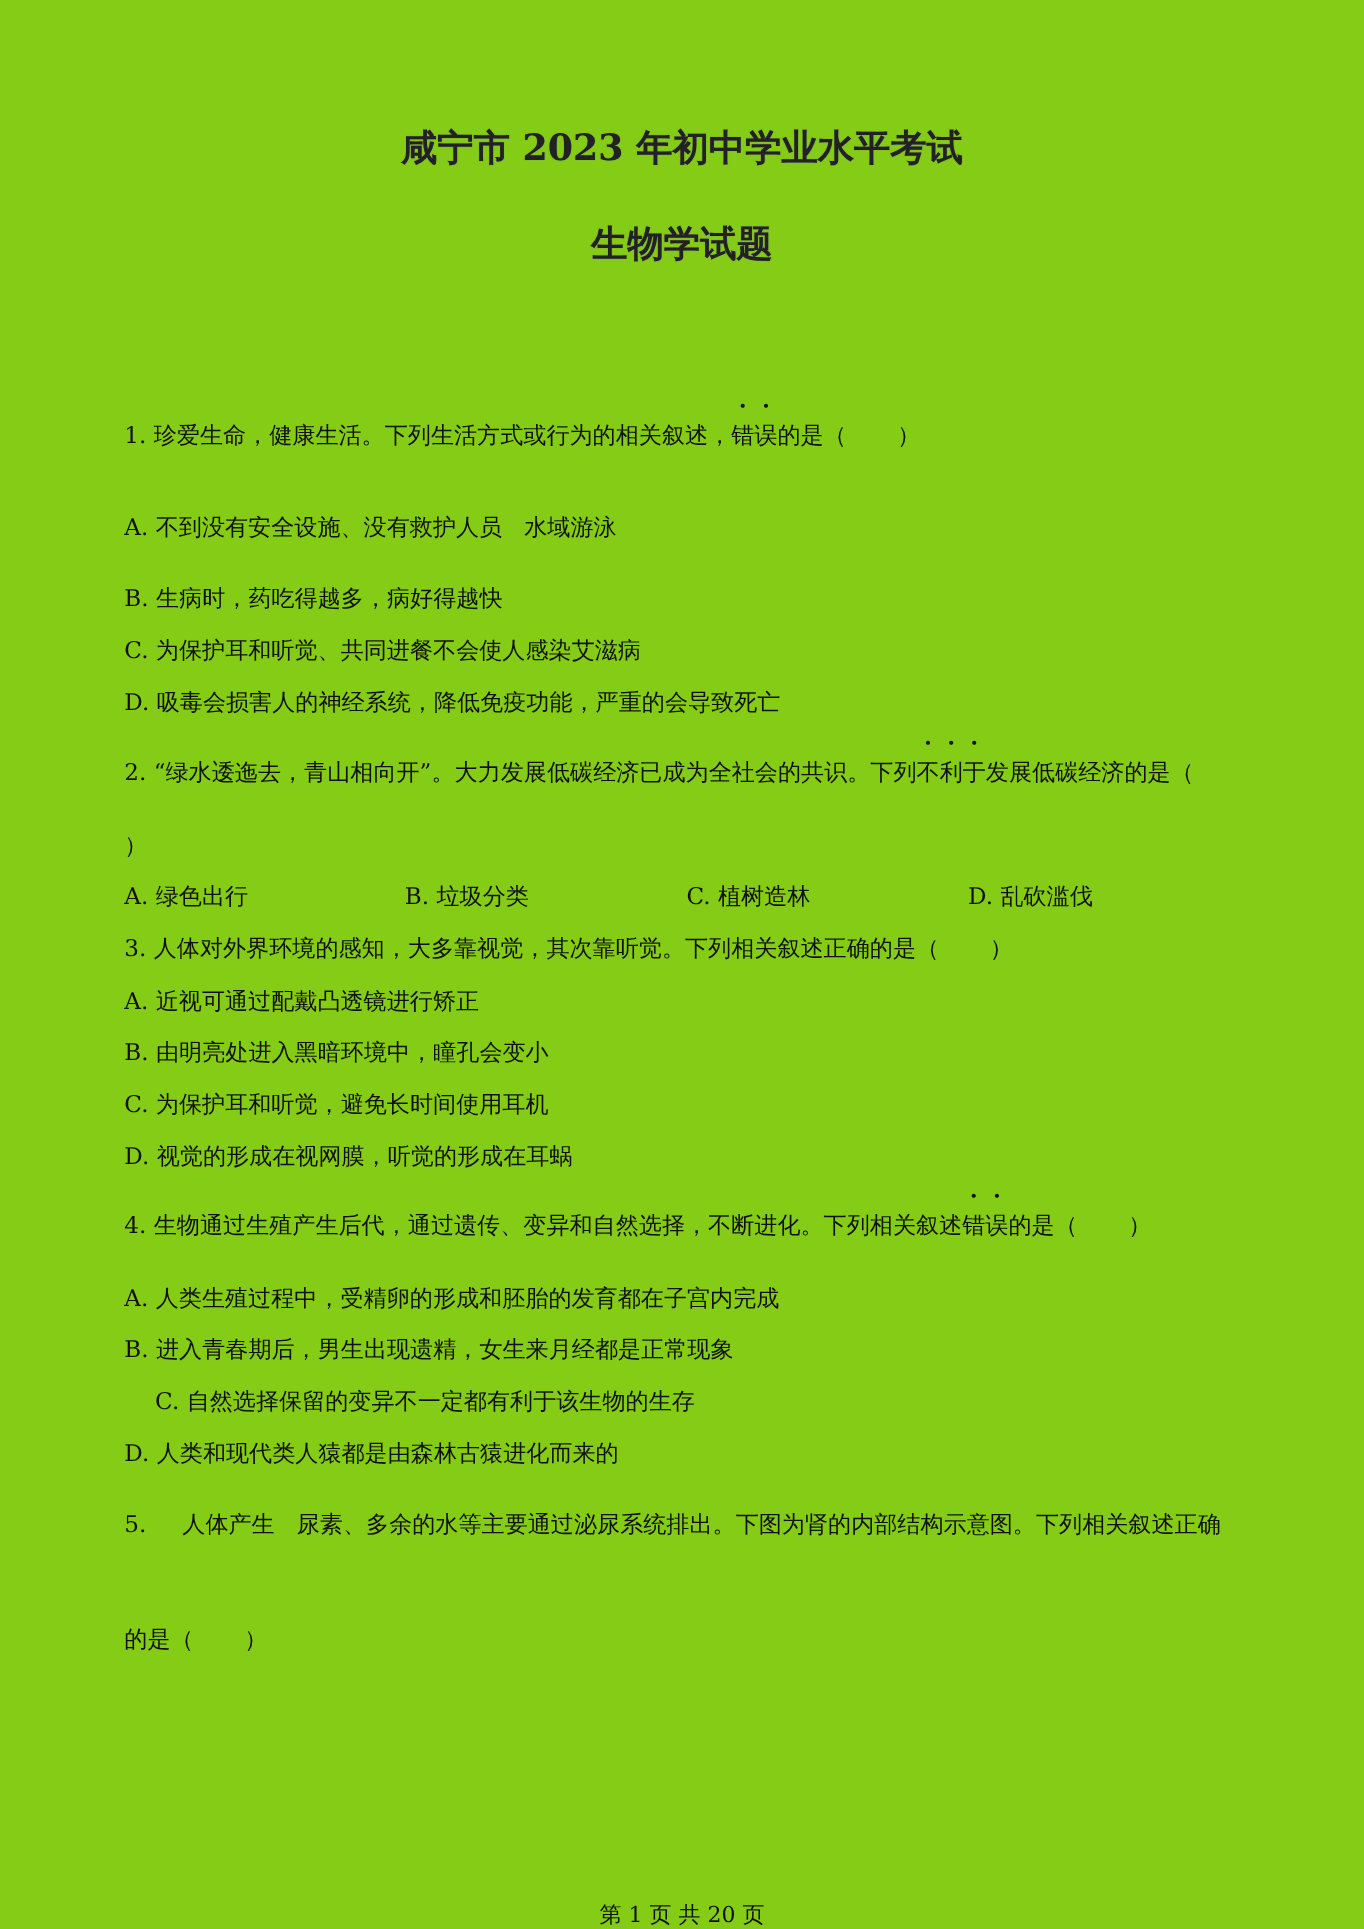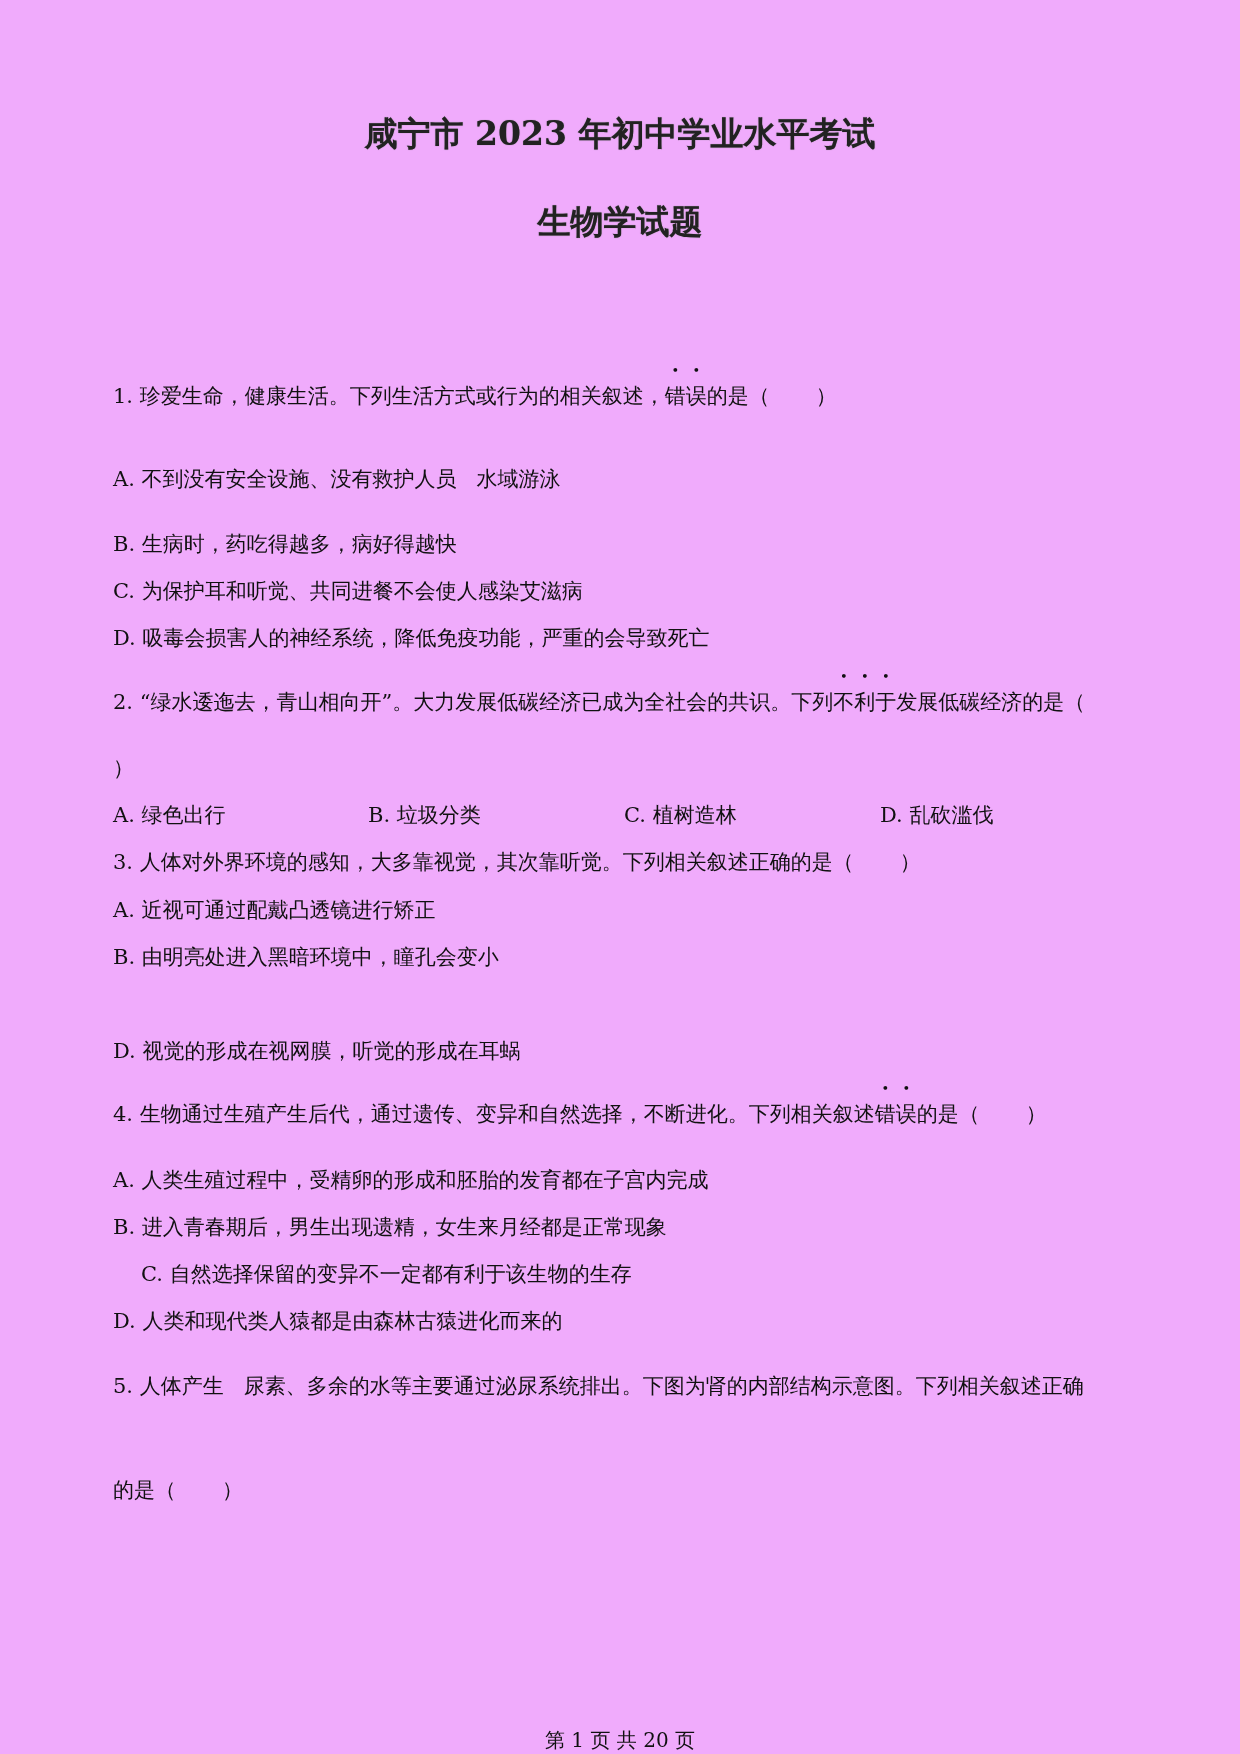--- a/index.html
+++ b/index.html
@@ -1,18 +1,18 @@
 <!DOCTYPE html>
 <html><head>
   <meta charset="utf-8">
   <style>
     html, body { margin: 0; padding: 0; background: #ffffff; }
     body { width: 1240px; height: 1754px; position: relative; overflow: hidden;
            font-family: "DejaVu Serif", "Liberation Serif", serif; color: #111; }
-    .page { position: absolute; left: 0; top: 0; width: 1240px; height: 1754px; background: #f0abfc; }
+    .page { position: absolute; left: 0; top: 0; width: 1240px; height: 1754px; background: #84cc16; }
     .title { position: absolute; left: 0; width: 1240px; text-align: center;
              font-weight: bold; color: #222; letter-spacing: 0px;
              text-shadow: 0 0 1px #777; }
     .t1 { top: 112px; font-size: 33px; }
     .t2 { top: 200px; font-size: 33px; }
     .section { position: absolute; left: 113px; top: 293px; font-size: 23px; font-weight: bold; color: #222;
                text-shadow: 0 0 1px #888; white-space: nowrap; }
     .line { position: absolute; left: 113px; font-size: 21px; white-space: nowrap; color: #111; }
     .emph { position: relative; display: inline-block; }
     .emph::before { content: "•"; position: absolute; top: -18px; left: 50%; transform: translateX(-50%);
@@ -78,20 +78,24 @@
     <span>人体对外界环境的感知，大多靠视觉，其次靠听觉。下列相关叙述正确的是（</span><span class="paren-gap"></span><span>）</span>
   </div>
   <div class="line" style="top:896px;">
     <span>A.</span>
     <span>近视可通过配戴凸透镜进行矫正</span>
   </div>
   <div class="line" style="top:943px;">
     <span>B.</span>
     <span>由明亮处进入黑暗环境中，瞳孔会变小</span>
   </div>
+  <div class="line" style="top:990px;">
+    <span>C.</span>
+    <span>为保护耳和听觉，避免长时间使用耳机</span>
+  </div>
   <div class="line" style="top:1037px;">
     <span>D.</span>
     <span>视觉的形成在视网膜，听觉的形成在耳蜗</span>
   </div>
 
   <div class="line" style="top:1100px;">
     <span>4.</span>
     <span>生物通过生殖产生后代，通过遗传、变异和自然选择，不断进化。下列相关叙述</span><span class="emph">错</span><span class="emph">误</span><span>的是（</span><span class="paren-gap"></span><span>）</span>
   </div>
   <div class="line" style="top:1166px;">
@@ -106,20 +110,20 @@
     <span>C.</span>
     <span>自然选择保留的变异不一定都有利于该生物的生存</span>
   </div>
   <div class="line" style="top:1307px;">
     <span>D.</span>
     <span>人类和现代类人猿都是由森林古猿进化而来的</span>
   </div>
 
   <div class="line" style="top:1372px;">
     <span>5.</span>
-    <span style="white-space:pre;">人体产生   尿素、多余的水等主要通过泌尿系统排出。下图为肾的内部结构示意图。下列相关叙述正确</span>
+    <span style="white-space:pre;margin-left:26px;">人体产生   尿素、多余的水等主要通过泌尿系统排出。下图为肾的内部结构示意图。下列相关叙述正确</span>
   </div>
   <div class="line" style="top:1476px;">
     <span>的是（</span><span class="paren-gap"></span><span>）</span>
   </div>
 
   <div class="footer">第 1 页 共 20 页</div>
 </div>
 
 </body></html>

